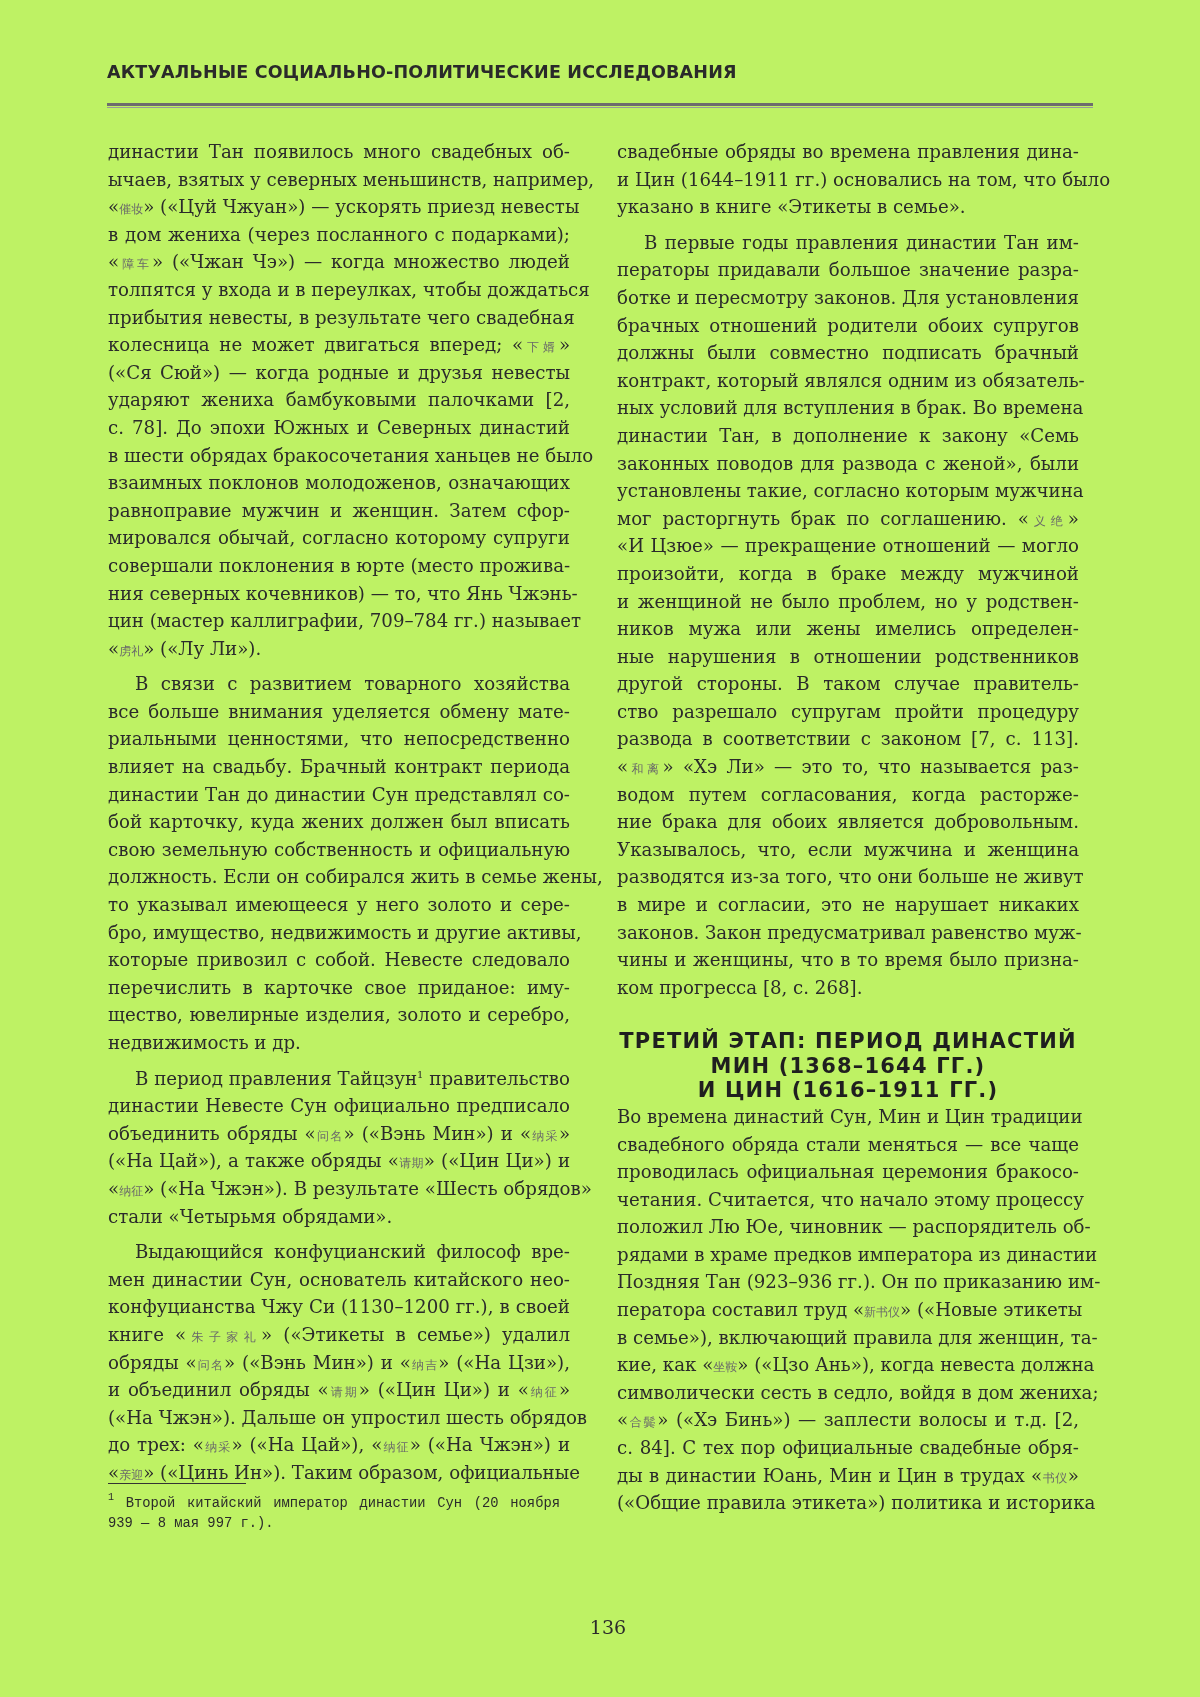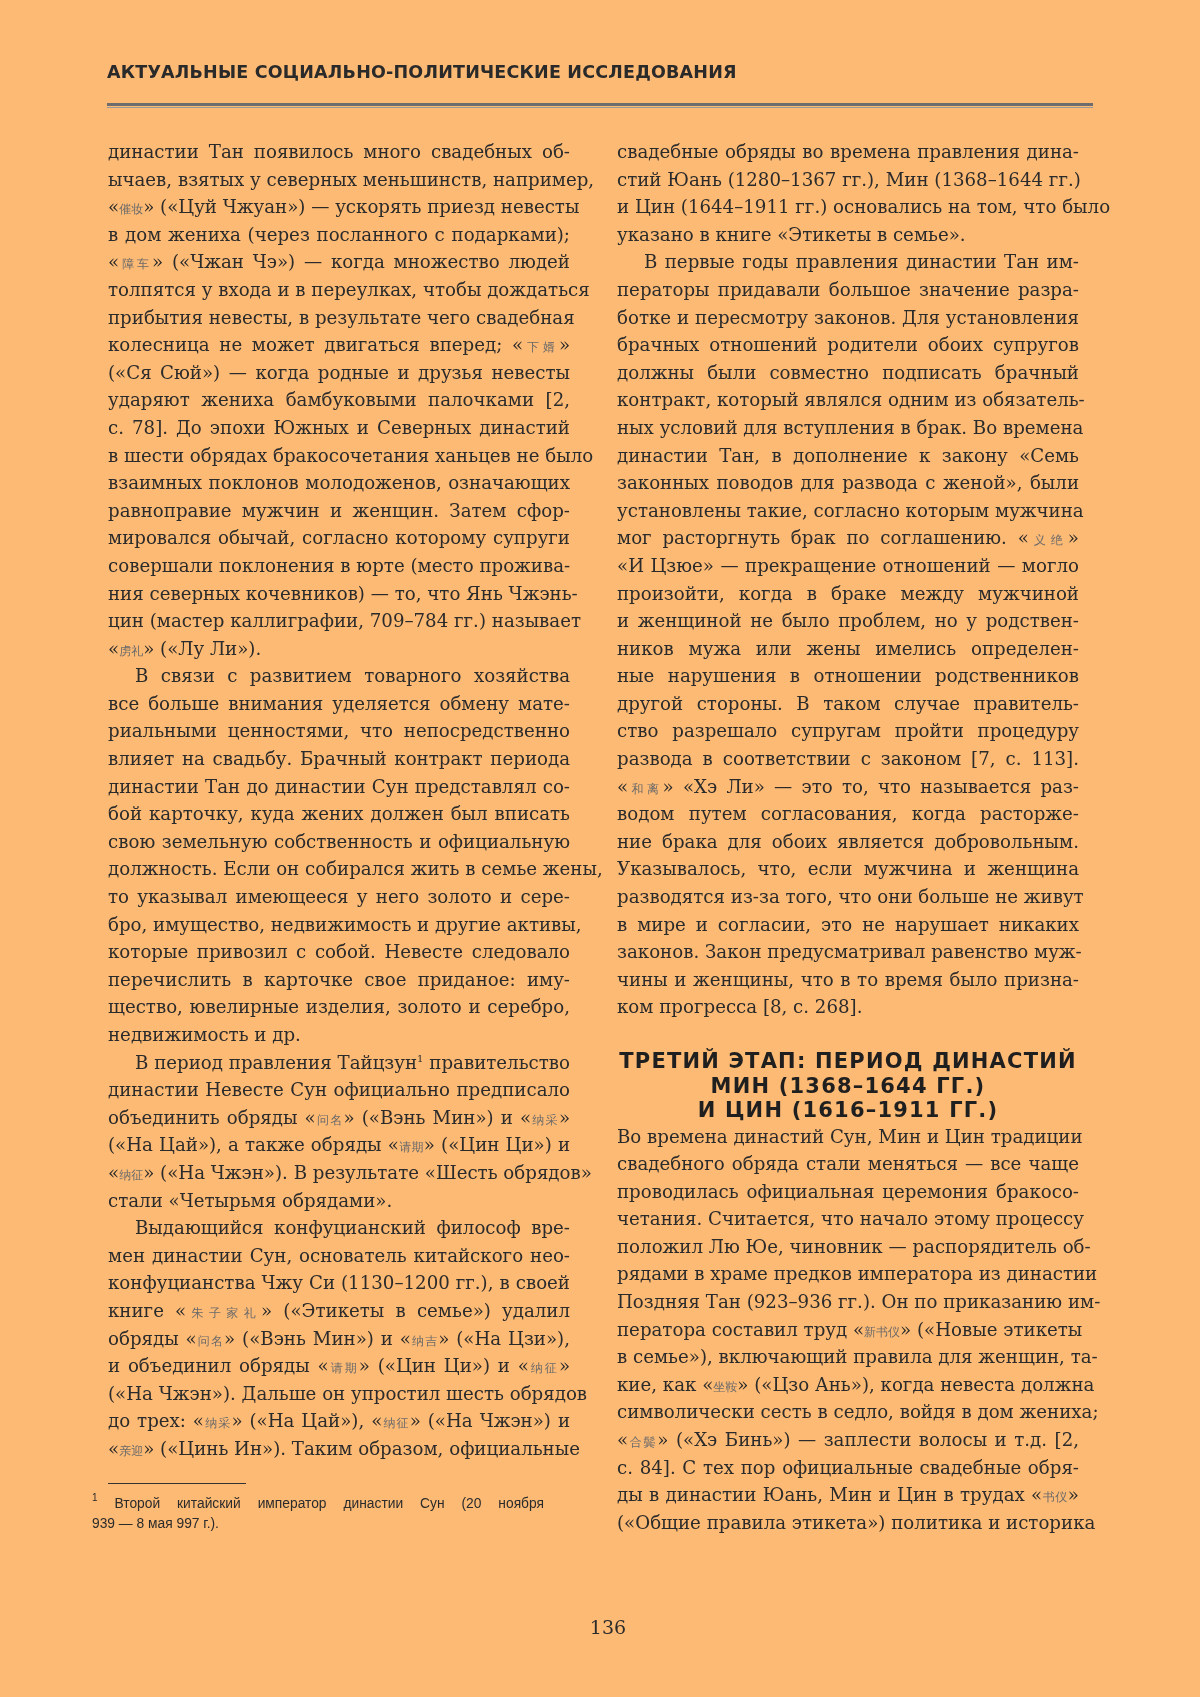--- a/index.html
+++ b/index.html
@@ -1,48 +1,48 @@
 <!DOCTYPE html>
 <html><head>
 <meta charset="utf-8">
 <style>
   html, body { margin: 0; padding: 0; background: #ffffff; }
   body { width: 1200px; height: 1697px; position: relative; overflow: hidden; }
-  .page { position: absolute; left: 0; top: 0; width: 1200px; height: 1697px; background: #fdba74; }
+  .page { position: absolute; left: 0; top: 0; width: 1200px; height: 1697px; background: #bef264; }
   .running-head {
     position: absolute; left: 107px; top: 62px;
     font-family: "DejaVu Sans", sans-serif; font-weight: bold;
     font-size: 17.5px; letter-spacing: 0.2px; color: #2a2a2a;
     white-space: nowrap;
   }
   .head-rule { position: absolute; left: 107px; width: 986px; }
   .head-rule.r1 { top: 103px; height: 3px; background: #6d6d6d; }
   .head-rule.r2 { top: 107px; height: 1px; background: #9a9a9a; }
   .col { position: absolute; top: 138px; width: 462px; font-family: "DejaVu Serif", serif; color: #2b2b2b; }
   .col.left { left: 108px; }
   .col.right { left: 617px; }
   .line {
     height: 27.6px; line-height: 27.6px; font-size: 18.2px;
     white-space: nowrap; overflow: visible;
     text-align: justify; text-align-last: justify;
   }
   .line.last { text-align-last: left; }
-  .line.indent { padding-left: 27px; }
+  .line.indent { padding-left: 27px; margin-top: 8px; }
   .cjk { color: #6a6a6a; font-family: "DejaVu Sans", sans-serif; font-size: 12px; }
   sup.fn { font-size: 10px; vertical-align: 7px; line-height: 0; }
   .gap { height: 12px; }
   .heading {
     font-family: "DejaVu Sans", sans-serif; font-weight: bold;
     font-size: 21px; letter-spacing: 1.2px; text-align: center;
     line-height: 24.5px; height: 24.5px; color: #1f1f1f; white-space: nowrap;
   }
   .fn-rule { position: absolute; left: 108px; top: 1483px; width: 138px; height: 1px; background: #333; }
   .footnote {
-    position: absolute; left: 92px; top: 1494px; width: 452px;
-    font-family: Liberation Sans, sans-serif; font-size: 13.8px; line-height: 20px; color: #2b2b2b;
+    position: absolute; left: 108px; top: 1494px; width: 452px;
+    font-family: Liberation Mono, monospace; font-size: 13.8px; line-height: 20px; color: #2b2b2b;
   }
   .footnote .fl { white-space: nowrap; text-align: justify; text-align-last: justify; height: 20px; }
   .footnote .fl.last { text-align-last: left; }
   .folio {
     position: absolute; left: 0; width: 1200px; top: 1616px; text-align: center;
     font-family: "DejaVu Serif", serif; font-size: 19px; color: #2b2b2b; padding-left: 8px;
   }
 </style>
 </head>
 <body>
@@ -99,21 +99,20 @@
       <div class="line">обряды «<span class="cjk">问名</span>» («Вэнь Мин») и «<span class="cjk">纳吉</span>» («На Цзи»),</div>
       <div class="line">и объединил обряды «<span class="cjk">请期</span>» («Цин Ци») и «<span class="cjk">纳征</span>»</div>
       <div class="line">(«На Чжэн»). Дальше он упростил шесть обрядов</div>
       <div class="line">до трех: «<span class="cjk">纳采</span>» («На Цай»), «<span class="cjk">纳征</span>» («На Чжэн») и</div>
       <div class="line">«<span class="cjk">亲迎</span>» («Цинь Ин»). Таким образом, официальные</div>
     </div>
 
   <div class="col right">
     <div id="col-right-top">
         <div class="line">свадебные обряды во времена правления дина-</div>
-        <div class="line">стий Юань (1280–1367 гг.), Мин (1368–1644 гг.)</div>
         <div class="line">и Цин (1644–1911 гг.) основались на том, что было</div>
         <div class="line last">указано в книге «Этикеты в семье».</div>
         <div class="line indent">В первые годы правления династии Тан им-</div>
         <div class="line">ператоры придавали большое значение разра-</div>
         <div class="line">ботке и пересмотру законов. Для установления</div>
         <div class="line">брачных отношений родители обоих супругов</div>
         <div class="line">должны были совместно подписать брачный</div>
         <div class="line">контракт, который являлся одним из обязатель-</div>
         <div class="line">ных условий для вступления в брак. Во времена</div>
         <div class="line">династии Тан, в дополнение к закону «Семь</div>

